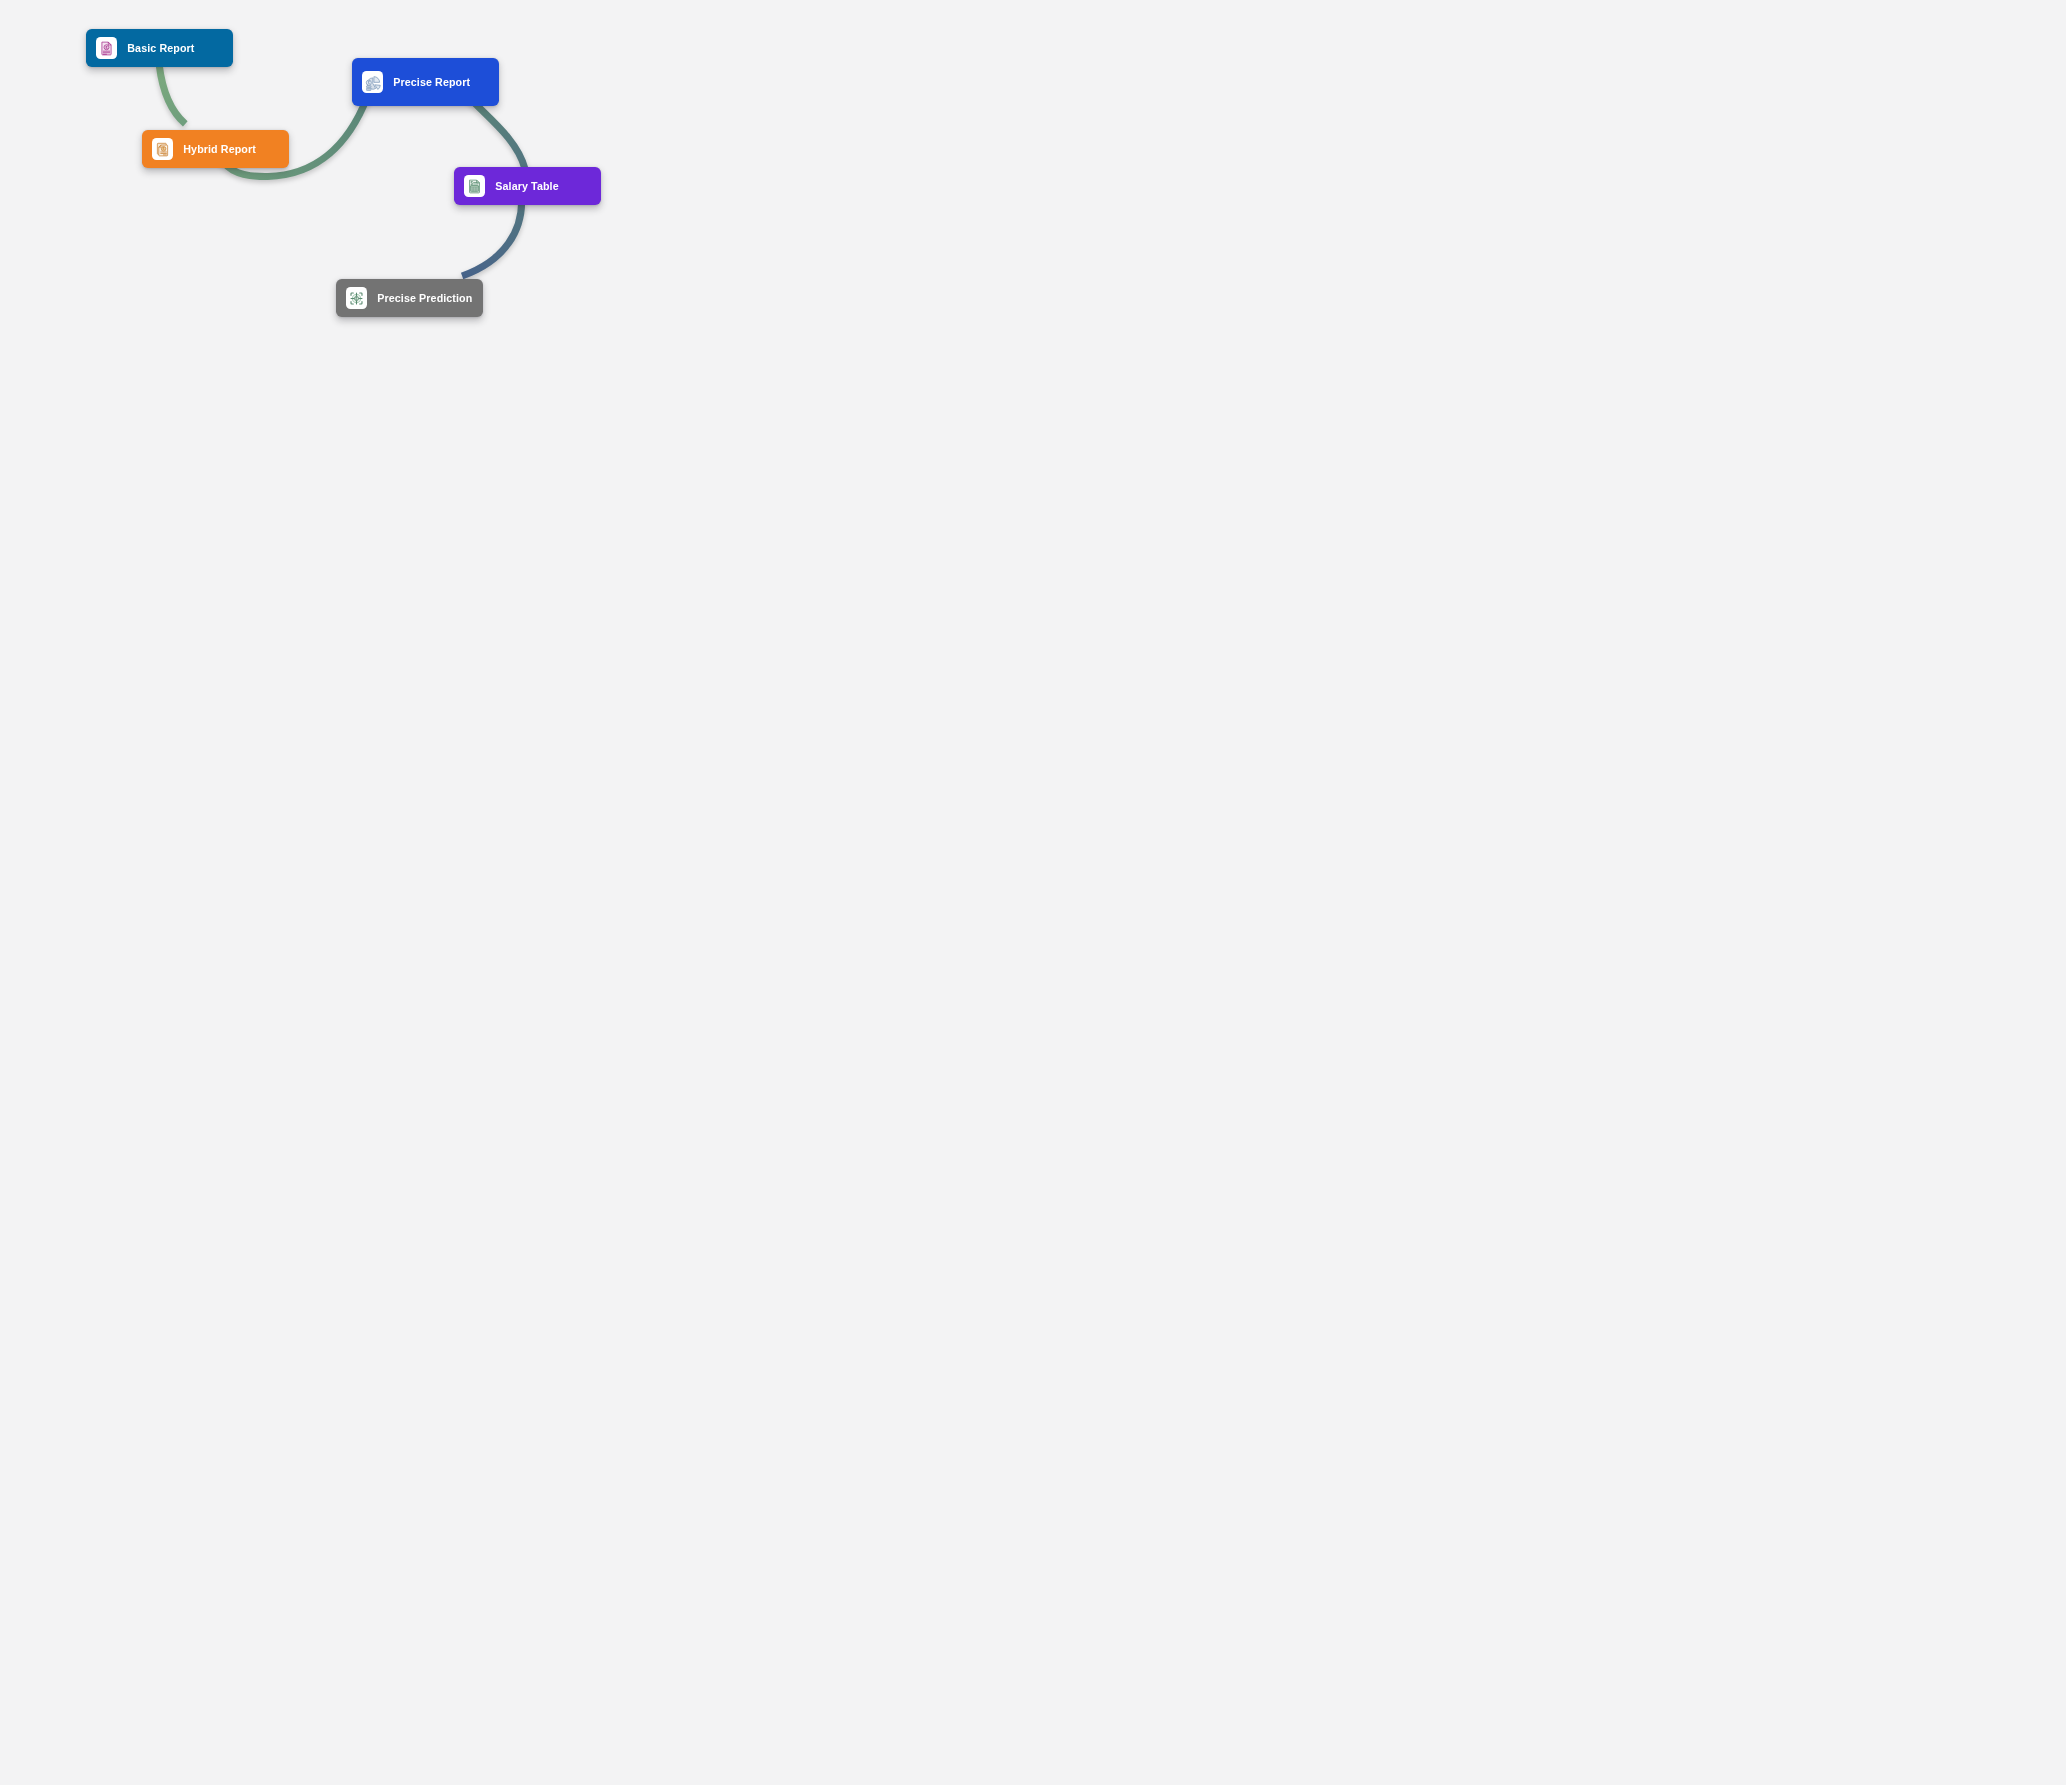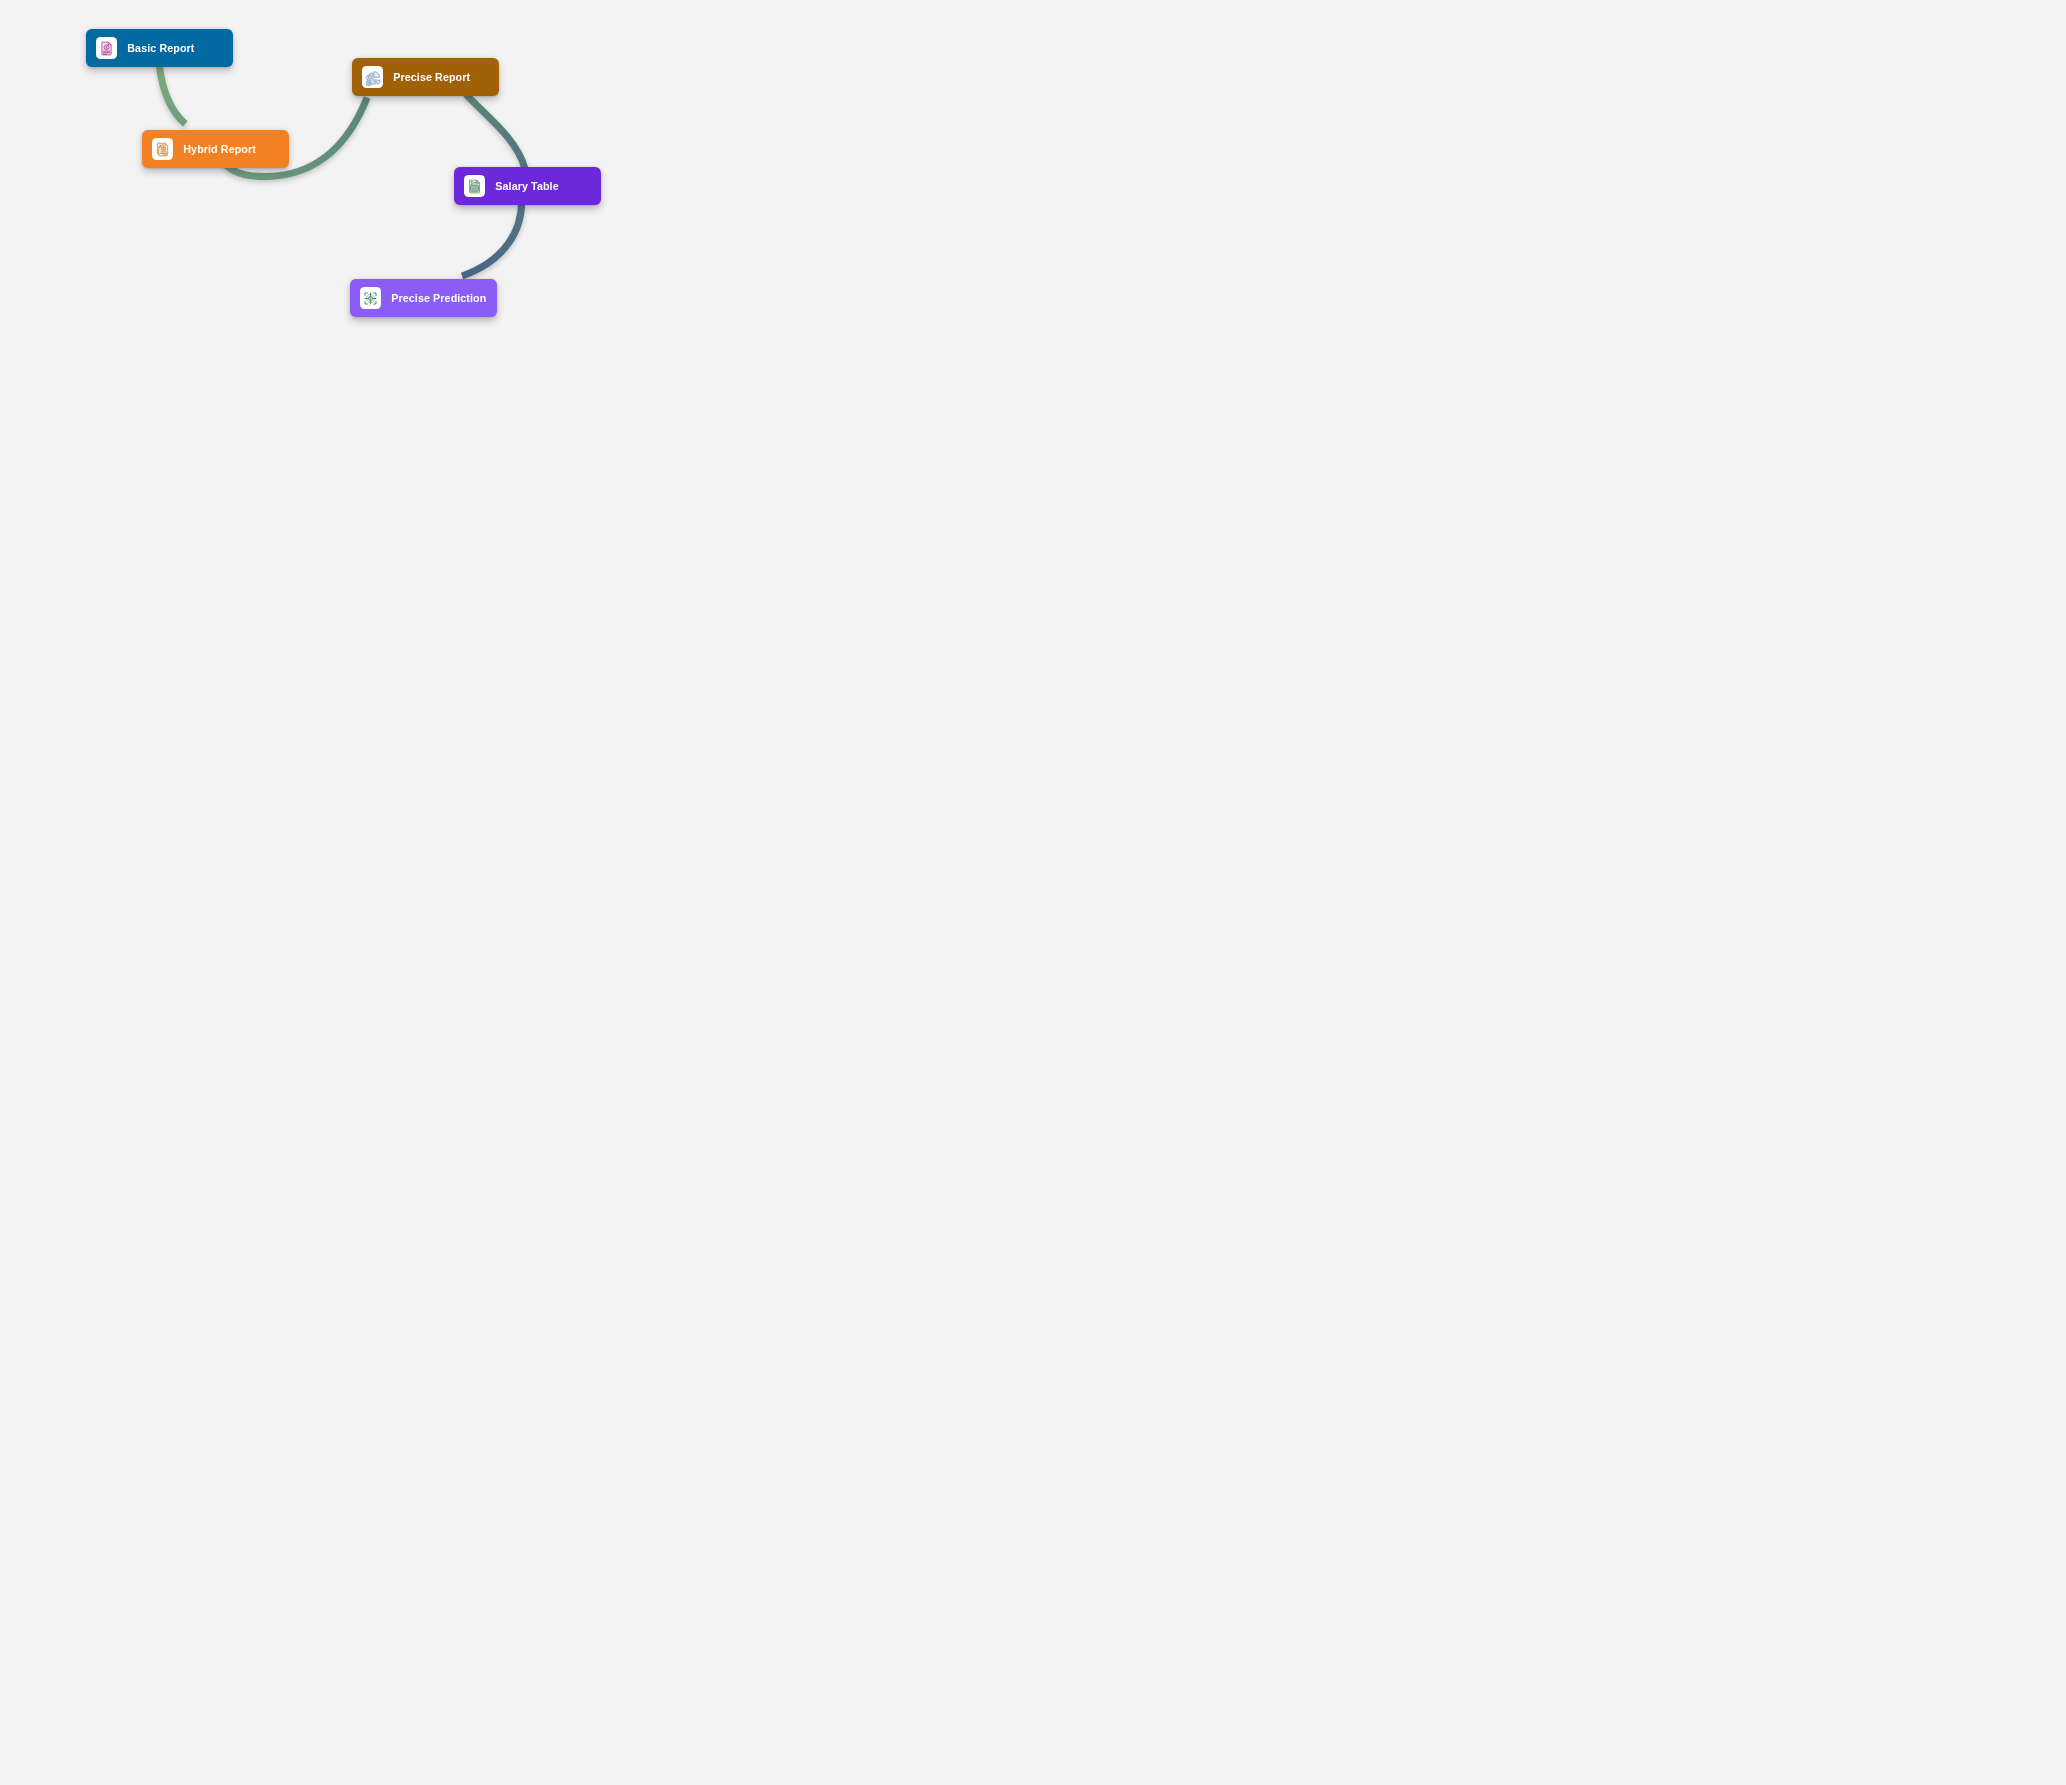--- a/index.html
+++ b/index.html
@@ -81,21 +81,21 @@
         <circle cx="27" cy="22" r="6.5" fill="#eccf9d" stroke="#cd873c" stroke-width="2.2"></circle>
         <text x="27" y="25.6" text-anchor="middle" font-size="10" font-weight="bold" font-family="Liberation Sans, sans-serif" fill="#cd873c">$</text>
         <line x1="19" y1="31" x2="35" y2="31" stroke="#cd873c" stroke-width="2.4" stroke-linecap="round"></line>
         <line x1="19" y1="35.2" x2="35" y2="35.2" stroke="#cd873c" stroke-width="2.4" stroke-linecap="round"></line>
         <line x1="26.5" y1="39.2" x2="35" y2="39.2" stroke="#cd873c" stroke-width="2.4" stroke-linecap="round"></line>
       </svg>
     </span>
     <span class="label">Hybrid Report</span>
   </div>
 
-  <div class="node" style="left: 352px; top: 58px; width: 147px; height: 38px; background: #a16207;">
+  <div class="node" style="left: 352px; top: 58px; width: 147px; height: 48px; background: #1d4ed8;">
     <span class="badge">
       <svg viewBox="0 0 48 48">
         <path d="M25 11 A16 16 0 1 0 33 40.86 L25 27 Z" fill="#d7dfe9" stroke="#7e9aba" stroke-width="2.2" stroke-linejoin="round"></path>
         <path d="M28 23.5 L28 7.5 A16 16 0 0 1 44 23.5 Z" fill="#e2e9f1" stroke="#7e9aba" stroke-width="2.2" stroke-linejoin="round"></path>
         <path d="M30 30.5 L45.9 31.9 A16 16 0 0 1 39.2 43.6 Z" fill="#dde5ee" stroke="#7e9aba" stroke-width="2.2" stroke-linejoin="round"></path>
         <rect x="7" y="33" width="13" height="4.4" rx="2.2" fill="#dce4ed" stroke="#7e9aba" stroke-width="2"></rect>
         <rect x="7" y="37.7" width="13" height="4.4" rx="2.2" fill="#dce4ed" stroke="#7e9aba" stroke-width="2"></rect>
         <rect x="7" y="42.4" width="13" height="4.4" rx="2.2" fill="#dce4ed" stroke="#7e9aba" stroke-width="2"></rect>
         <circle cx="13.5" cy="24.5" r="7" fill="#eaeff5" stroke="#7e9aba" stroke-width="2.2"></circle>
         <text x="13.5" y="28.2" text-anchor="middle" font-size="10.5" font-weight="bold" font-family="Liberation Sans, sans-serif" fill="#7e9aba">$</text>
@@ -121,21 +121,21 @@
           <line x1="30.6" y1="25.5" x2="30.6" y2="38.5"></line>
           <line x1="13" y1="28.8" x2="35" y2="28.8"></line>
           <line x1="13" y1="32" x2="35" y2="32"></line>
           <line x1="13" y1="35.2" x2="35" y2="35.2"></line>
         </g>
       </svg>
     </span>
     <span class="label">Salary Table</span>
   </div>
 
-  <div class="node" style="left: 350px; top: 279px; width: 147px; height: 38px; background: #8b5cf6;">
+  <div class="node" style="left: 336px; top: 279px; width: 147px; height: 38px; background: #737373;">
     <span class="badge">
       <svg viewBox="0 0 48 48">
         <g stroke="#5a8a70" stroke-width="3.2" fill="none" stroke-linecap="round" stroke-linejoin="round">
           <path d="M8.5 15 V10.5 a2 2 0 0 1 2 -2 H15"></path>
           <path d="M33 8.5 H37.5 a2 2 0 0 1 2 2 V15"></path>
           <path d="M39.5 33 V37.5 a2 2 0 0 1 -2 2 H33"></path>
           <path d="M15 39.5 H10.5 a2 2 0 0 1 -2 -2 V33"></path>
         </g>
         <circle cx="24" cy="24" r="11.5" fill="#eaf2ec" stroke="#92c0a3" stroke-width="2.2"></circle>
         <g stroke="#5a8a70" stroke-width="3" stroke-linecap="round">

